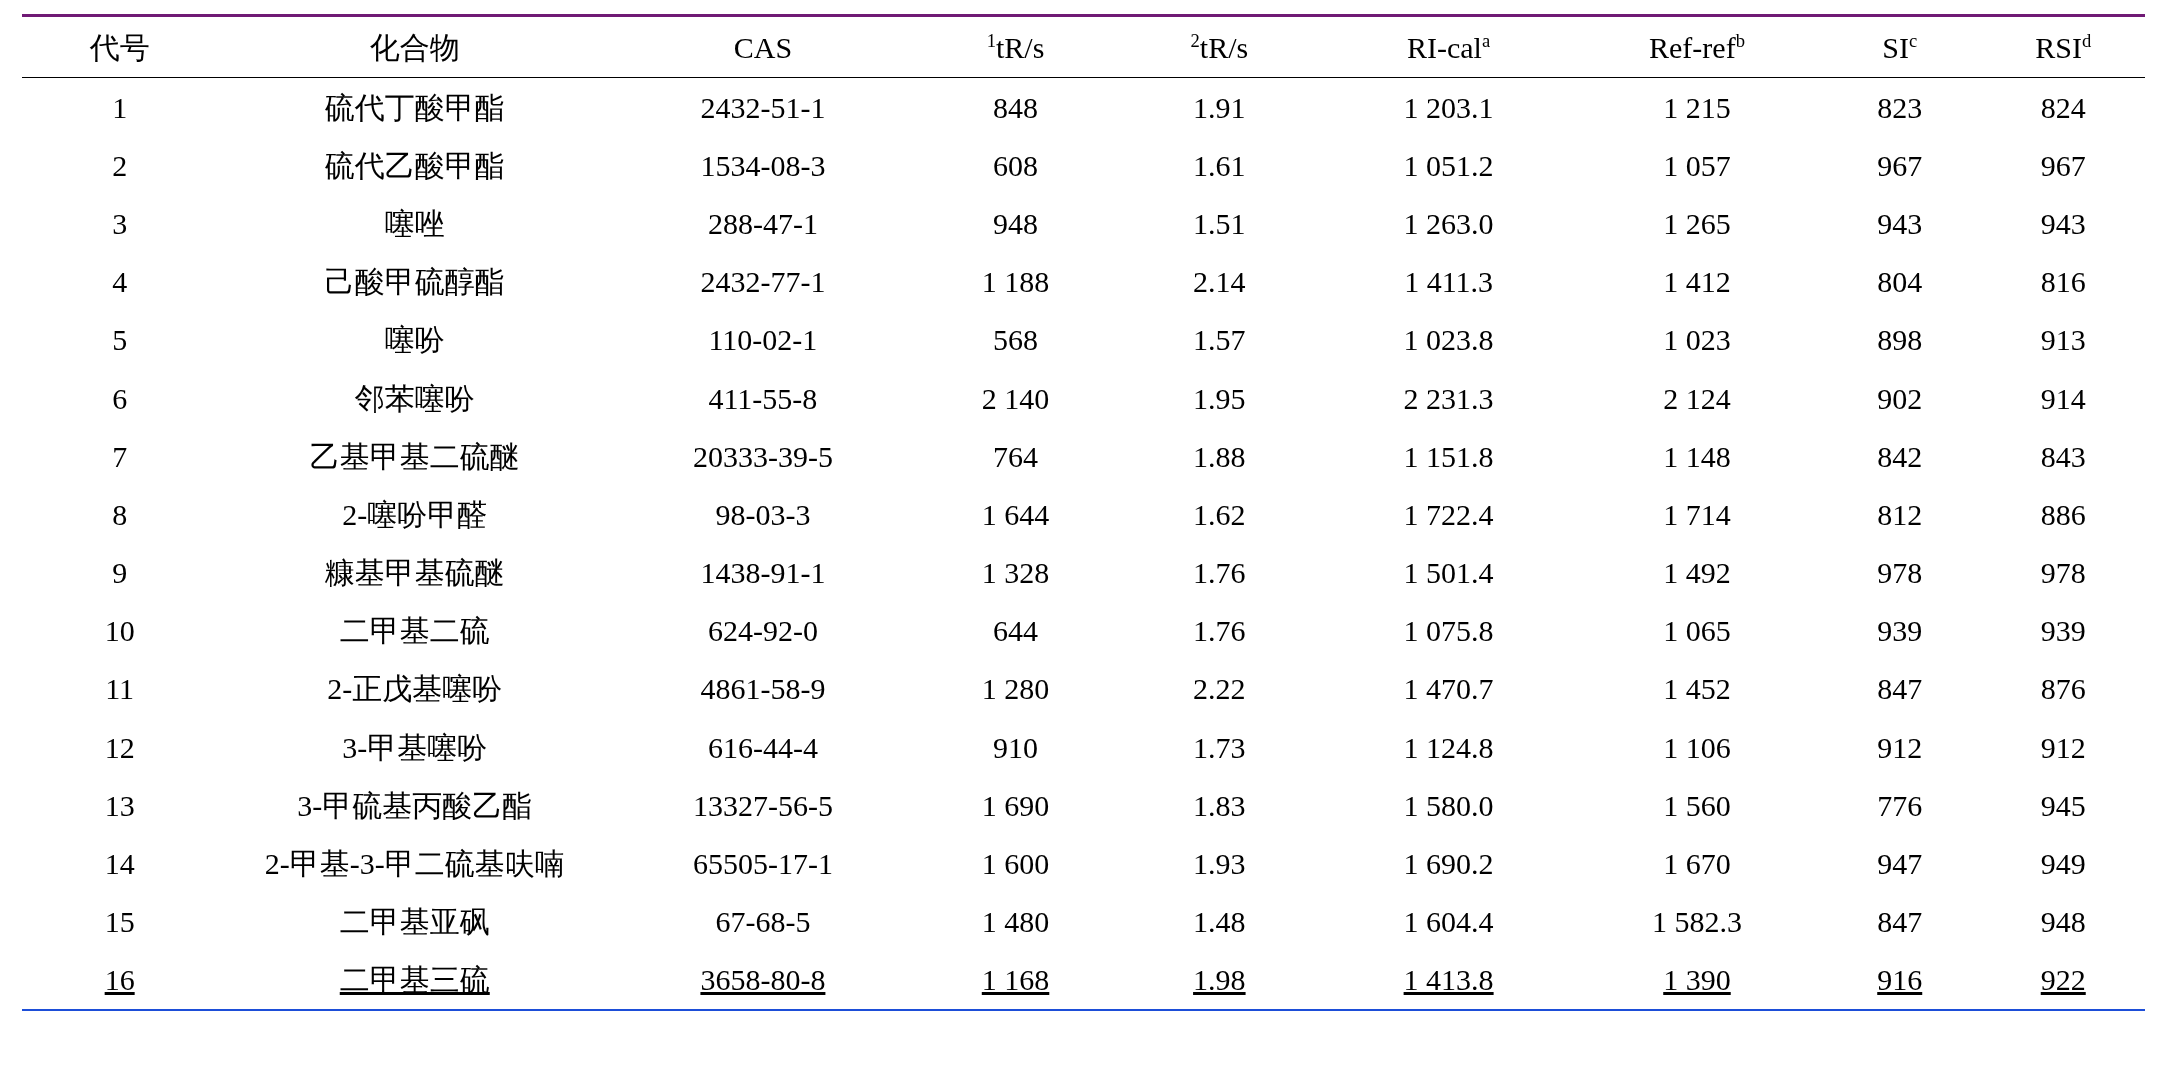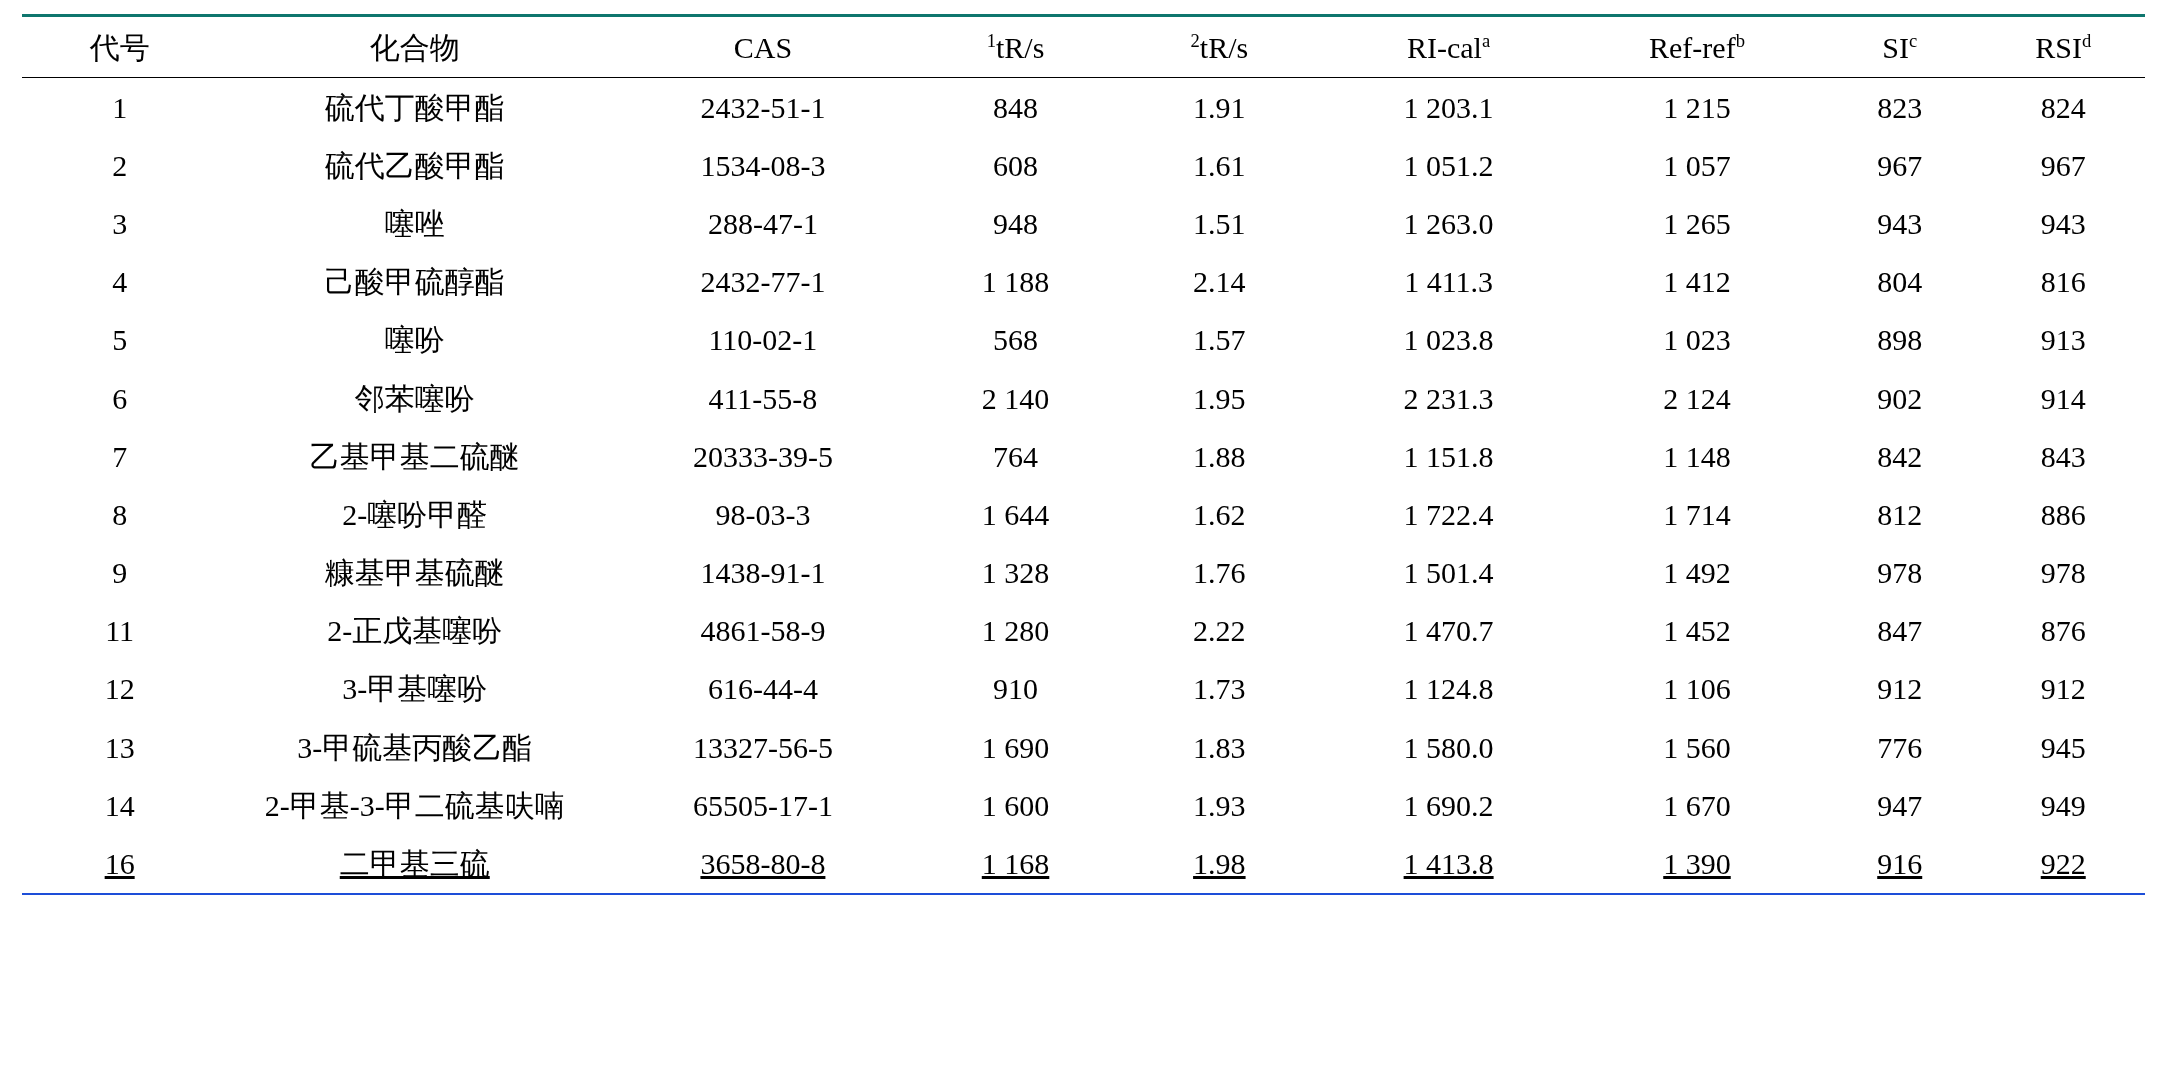--- a/index.html
+++ b/index.html
@@ -34,21 +34,21 @@
     padding: 0;
     white-space: nowrap;
   }
   thead th {
     height: 60px;
     padding-bottom: 6px;
   }
   tbody td {
     height: 58.2px;
   }
-  thead tr th { border-top: 3px solid #0f766e; border-bottom: 1.6px solid #000; }
+  thead tr th { border-top: 3px solid #701a75; border-bottom: 1.6px solid #000; }
   tbody tr:last-child td { border-bottom: 2px solid #1d4ed8; text-decoration: underline; }
 
   
   col.c0 { width: 9.2%; }
   col.c1 { width: 18.6%; }
   col.c2 { width: 14.2%; }
   col.c3 { width: 9.6%; }
   col.c4 { width: 9.6%; }
   col.c5 { width: 12.0%; }
   col.c6 { width: 11.4%; }
@@ -189,20 +189,31 @@
           <td>糠基甲基硫醚</td>
           <td>1438-91-1</td>
           <td>1 328</td>
           <td>1.76</td>
           <td>1 501.4</td>
           <td>1 492</td>
           <td>978</td>
           <td>978</td>
         </tr>
         <tr>
+          <td>10</td>
+          <td>二甲基二硫</td>
+          <td>624-92-0</td>
+          <td>644</td>
+          <td>1.76</td>
+          <td>1 075.8</td>
+          <td>1 065</td>
+          <td>939</td>
+          <td>939</td>
+        </tr>
+        <tr>
           <td>11</td>
           <td>2-正戊基噻吩</td>
           <td>4861-58-9</td>
           <td>1 280</td>
           <td>2.22</td>
           <td>1 470.7</td>
           <td>1 452</td>
           <td>847</td>
           <td>876</td>
         </tr>
@@ -233,20 +244,31 @@
           <td>2-甲基-3-甲二硫基呋喃</td>
           <td>65505-17-1</td>
           <td>1 600</td>
           <td>1.93</td>
           <td>1 690.2</td>
           <td>1 670</td>
           <td>947</td>
           <td>949</td>
         </tr>
         <tr>
+          <td>15</td>
+          <td>二甲基亚砜</td>
+          <td>67-68-5</td>
+          <td>1 480</td>
+          <td>1.48</td>
+          <td>1 604.4</td>
+          <td>1 582.3</td>
+          <td>847</td>
+          <td>948</td>
+        </tr>
+        <tr>
           <td>16</td>
           <td>二甲基三硫</td>
           <td>3658-80-8</td>
           <td>1 168</td>
           <td>1.98</td>
           <td>1 413.8</td>
           <td>1 390</td>
           <td>916</td>
           <td>922</td>
         </tr>

